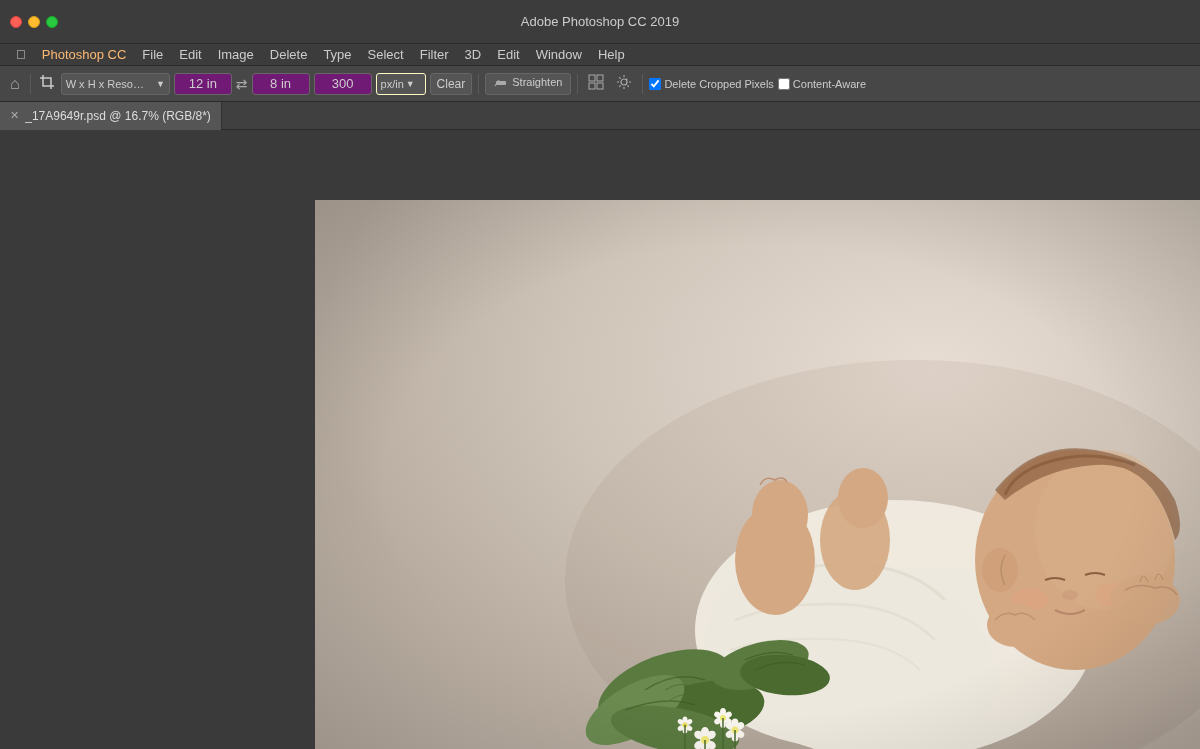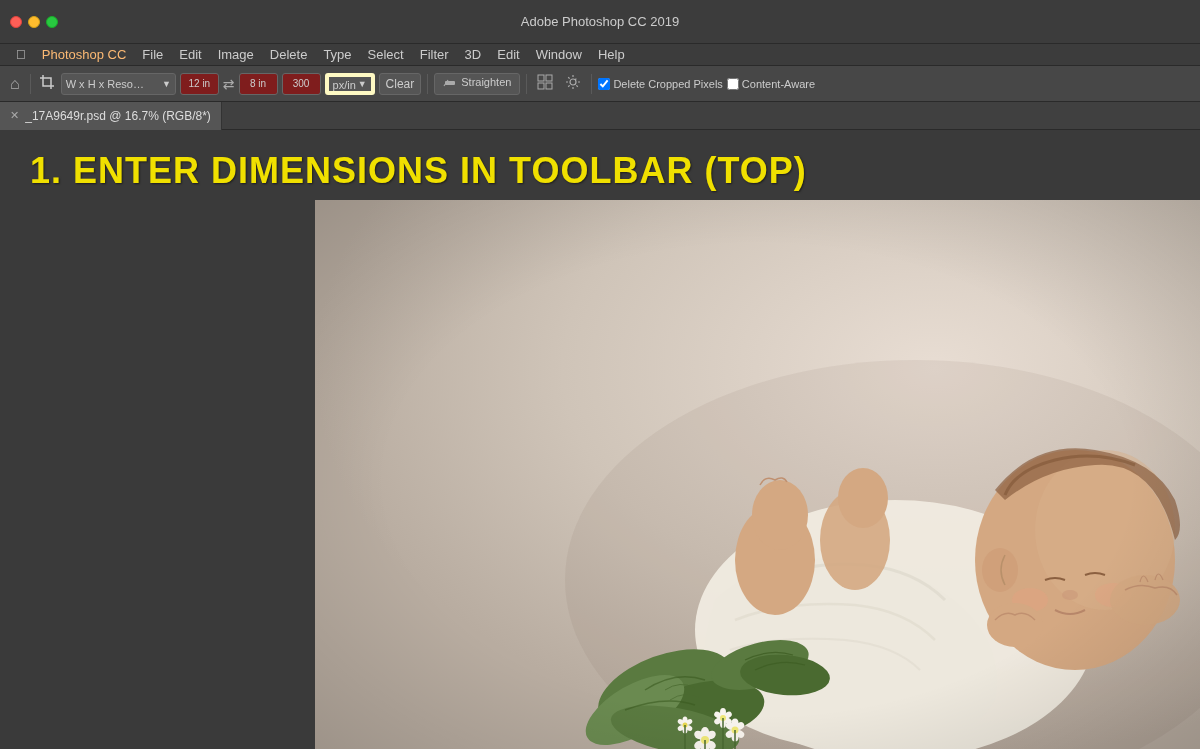--- a/index.html
+++ b/index.html
@@ -91,35 +91,35 @@
     }
     .toolbar-dropdown {
       background: #555;
       border: 1px solid #666;
       color: #ccc;
       font-size: 11px;
       padding: 2px 4px;
       border-radius: 3px;
       display: flex;
       align-items: center;
-      gap: 18px;
+      gap: 12px;
       cursor: pointer;
       height: 22px;
     }
     .toolbar-dropdown .chevron {
       font-size: 9px;
     }
     .toolbar-input {
-      background: #7f1d1d;
+      background: #701a75;
       border: 1px solid #666;
       color: #ccc;
-      font-size: 10px;
+      font-size: 13px;
       padding: 2px 5px;
       border-radius: 3px;
-      width: 39px;
+      width: 58px;
       height: 22px;
       text-align: center;
     }
     .toolbar-btn {
       background: #555;
       border: 1px solid #666;
       color: #ccc;
       font-size: 12px;
       padding: 2px 6px;
       border-radius: 3px;
@@ -153,26 +153,27 @@
       padding: 2px 8px;
       border-radius: 3px;
       cursor: pointer;
       height: 22px;
       display: flex;
       align-items: flex-start;
       gap: 4px;
     }
     .px-in-dropdown {
       background: #555;
-      border: 4px solid #fef9c3;
+      border: 1px solid #fef9c3;
       color: #ccc;
       font-size: 11px;
       padding: 2px 4px;
       border-radius: 3px;
       display: flex;
+      align-items: center;
       gap: 2px;
       cursor: pointer;
       height: 22px;
       width: 50px;
     }
 
     
     .tab-bar {
       height: 28px;
       background: #404040;
@@ -350,21 +351,20 @@
 
 <div class="tab-bar">
   <div class="doc-tab">
     <span class="doc-tab-close">✕</span>
     <span>_17A9649r.psd @ 16.7% (RGB/8*)</span>
   </div>
 </div>
 
 <div class="canvas-area">
 
-  <div class="instruction-text">1. ENTER DIMENSIONS IN TOOLBAR (TOP)</div>
 
   <div class="photo-canvas">
     <div class="photo-inner">
       <svg class="photo-svg" viewBox="0 0 885 560" preserveAspectRatio="xMidYMid slice" xmlns="http://www.w3.org/2000/svg">
 
         <defs>
           <radialGradient id="bgGrad" cx="70%" cy="30%" r="70%">
             <stop offset="0%" stop-color="#e8ddd3"></stop>
             <stop offset="60%" stop-color="#cfc4b8"></stop>
             <stop offset="100%" stop-color="#b8aca0"></stop>

